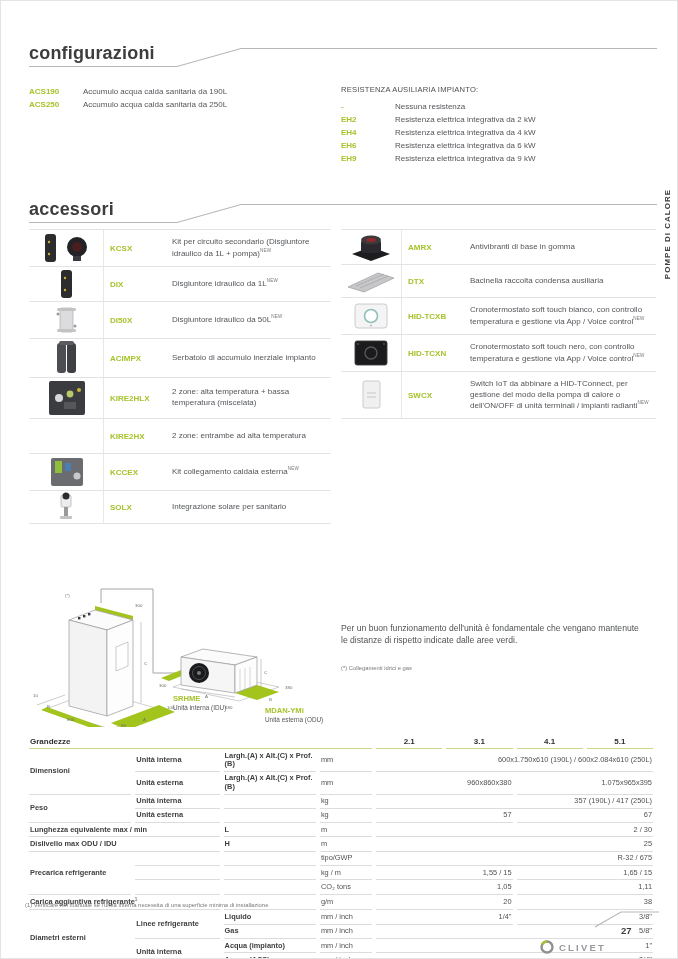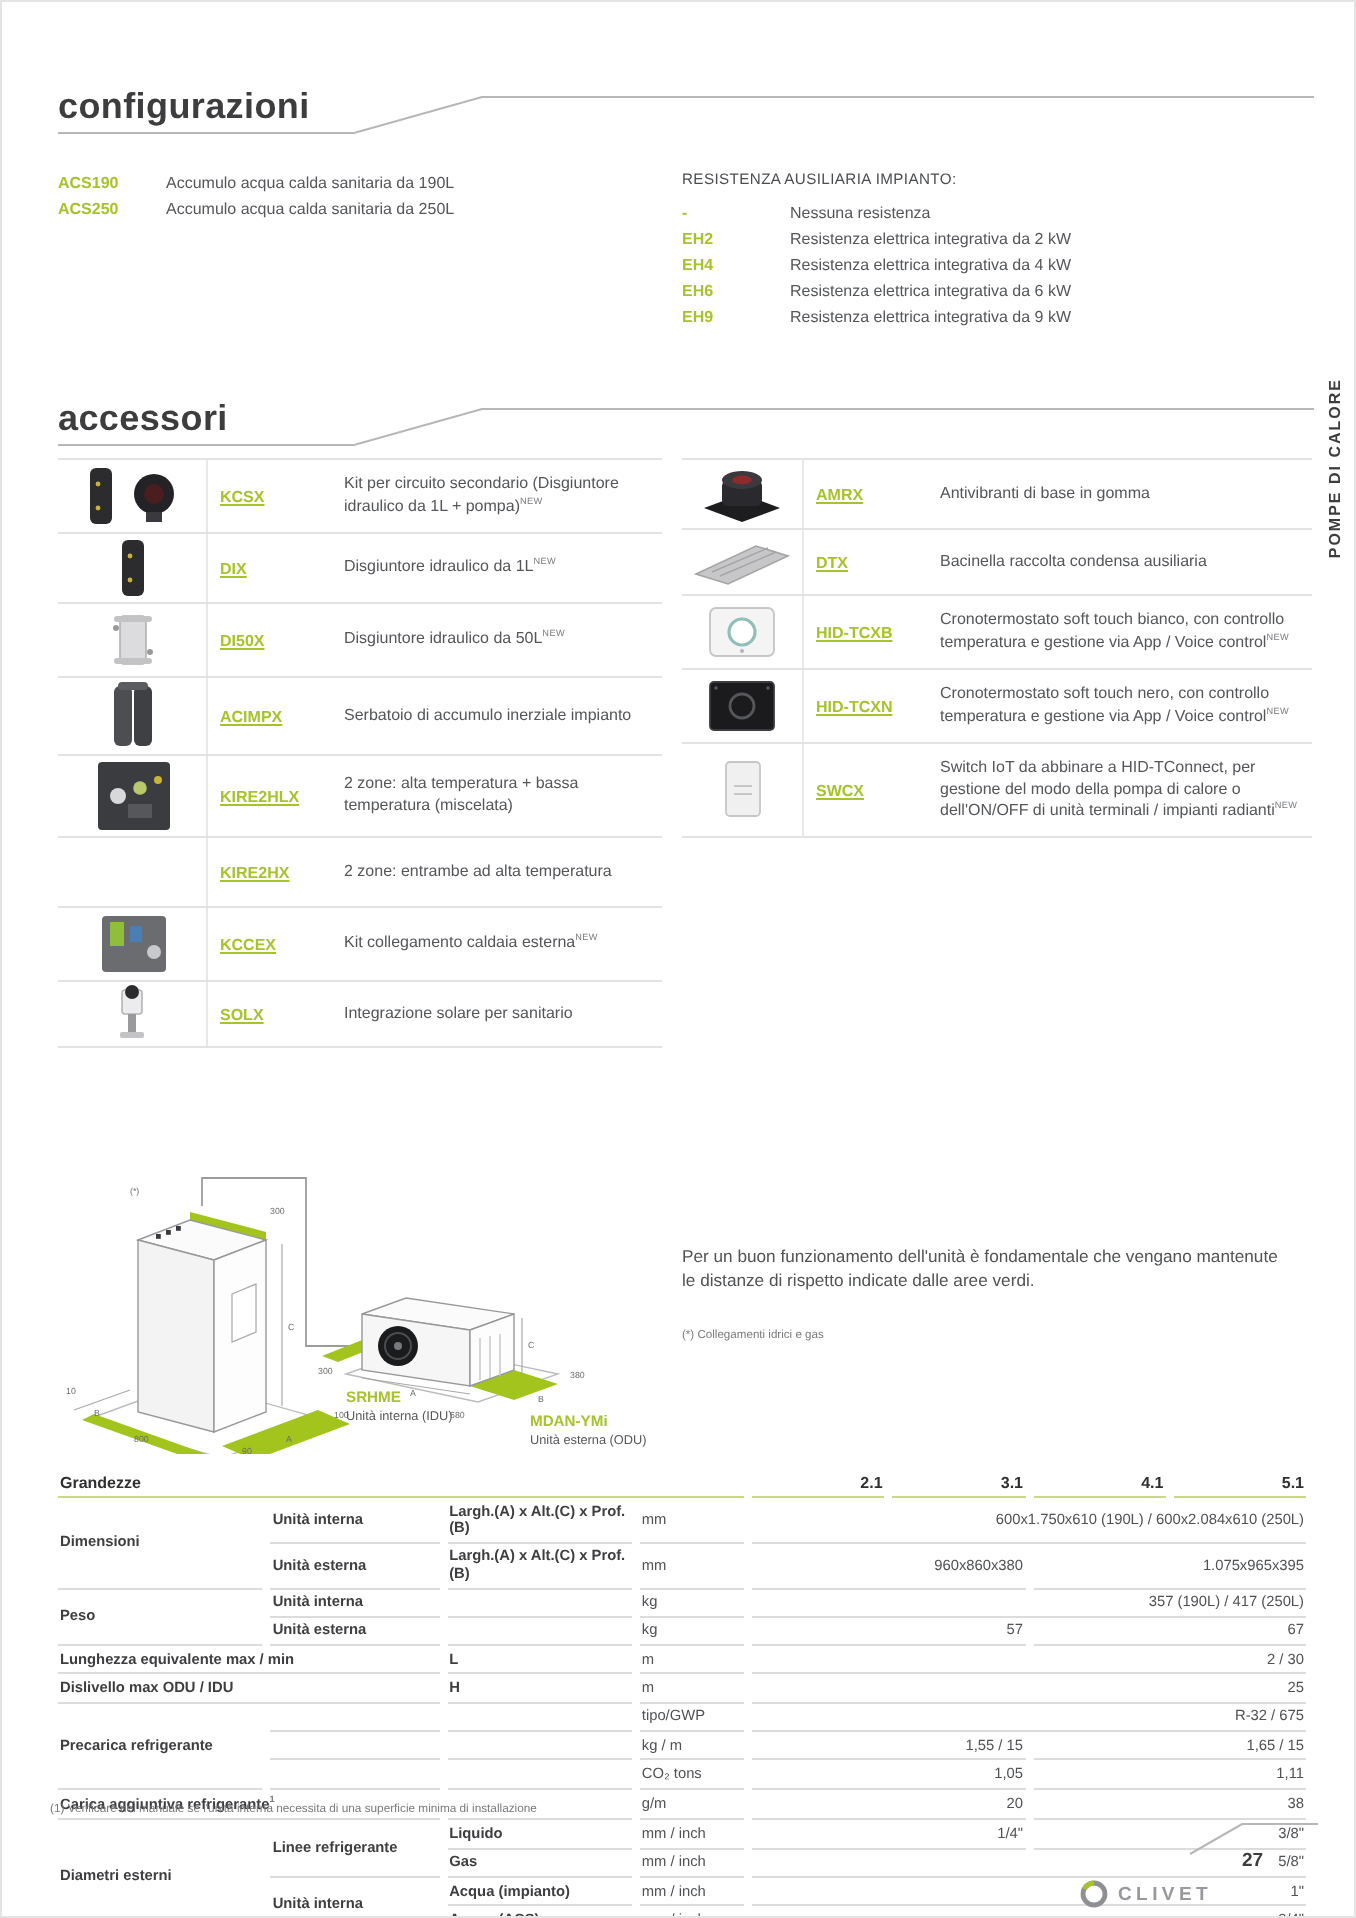--- a/index.html
+++ b/index.html
@@ -15,37 +15,37 @@
   .cfg-row{display:flex;line-height:13px;}
   .cfg-code{width:54px;color:#a6c32c;font-weight:bold;}
   .cfg-desc{color:#54565a;}
   
   .acc-col{position:absolute;top:228px;border-top:1px solid #e3e3e3;}
   .acc-row{display:flex;align-items:center;border-bottom:1px solid #e3e3e3;}
   .acc-icon{align-self:stretch;display:flex;align-items:center;justify-content:center;
             border-right:1px solid #e8e8e8;flex:0 0 auto;}
   .col-l .acc-icon{width:74px;}
   .col-r .acc-icon{width:60px;}
-  .acc-code{flex:0 0 56px;padding-left:6px;color:#a6c32c;font-weight:bold;font-size:8px;text-decoration:underline;}
+  .acc-code{flex:0 0 56px;padding-left:6px;color:#a6c32c;font-weight:bold;font-size:8px;}
   .acc-desc{flex:1;padding:7px 2px 7px 6px;font-size:8px;line-height:1.32;color:#54565a;}
   sup.new{font-size:4.6px;color:#77797c;vertical-align:super;letter-spacing:.2px;}
   
   .dim-par{position:absolute;left:340px;top:612px;width:302px;font-size:8.6px;line-height:1.5;color:#505254;}
   .dim-note{position:absolute;left:340px;top:664px;font-size:5.8px;color:#77797c;}
   .dim-svg{position:absolute;left:20px;top:576px;}
   .dim-svg text{font-size:4.4px;fill:#6a6c6e;}
   .dim-svg text.unit-name{font-size:7.6px;font-weight:bold;fill:#a6c32c;}
   .dim-svg text.unit-cap{font-size:6.4px;fill:#55575a;}
   
   .tbl-wrap{position:absolute;left:24px;top:733px;width:632px;border-bottom:1.4px solid #6b6b6e;}
   table{width:100%;border-collapse:separate;border-spacing:4px 0;table-layout:fixed;}
   th,td{border-bottom:1px solid #dcdcdc;padding:2.6px 1px 2.2px;font-size:7.4px;
         font-weight:normal;text-align:left;vertical-align:middle;line-height:1.15;color:#4f5154;}
   th{font-size:8px;font-weight:bold;color:#303032;border-bottom:1px solid #ccd785;}
-  th.v{text-align:right;}
+  th.v{text-align:center;}
   td.g,td.s,td.p{font-weight:bold;color:#3e3e41;}
   td.v{text-align:right;}
   tr.last td{border-bottom:none;}
   .tbl-foot{position:absolute;left:24px;top:901px;font-size:5.9px;color:#77797c;}
   
   .footer-logo{position:absolute;left:538px;top:938px;display:flex;align-items:center;}
   .footer-brand{font-size:9.5px;font-weight:bold;color:#97999c;letter-spacing:2.2px;margin-left:4px;}
   .footer-swoosh{position:absolute;left:594px;top:906px;}
   .page-num{position:absolute;left:620px;top:924px;font-size:9.5px;font-weight:bold;color:#3d3d3f;}
   

